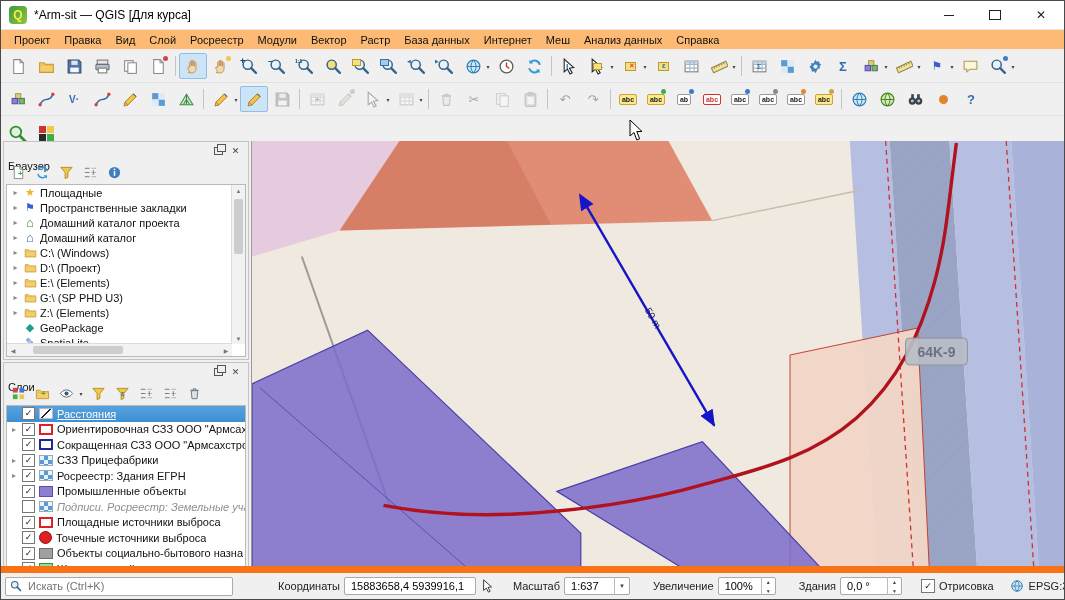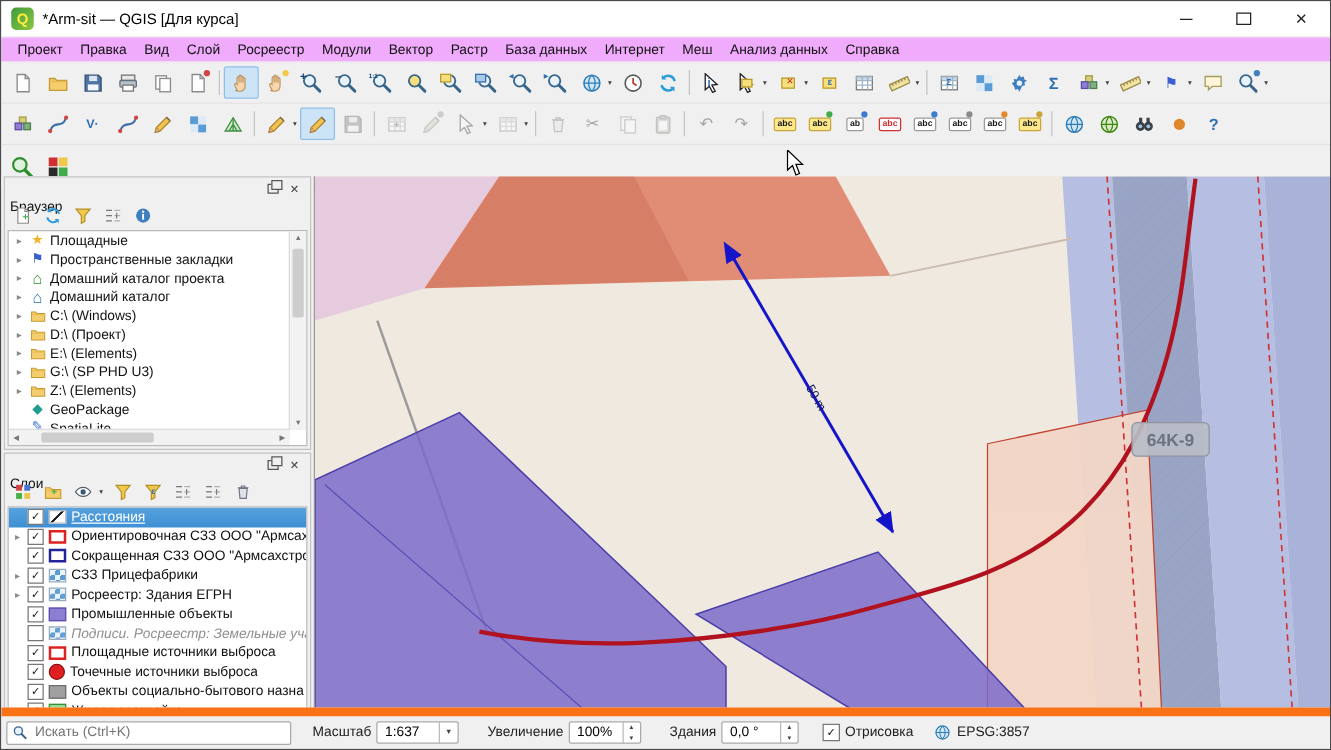--- a/index.html
+++ b/index.html
@@ -9,21 +9,21 @@
   
   .titlebar{height:28px;background:#ffffff;display:flex;align-items:center;padding-left:8px;border-bottom:1px solid #e8e8e8;}
   .qlogo{width:18px;height:18px;border-radius:4px;background:linear-gradient(135deg,#3d9a3d,#8cc63f);display:flex;align-items:center;justify-content:center;color:#ffec3d;font-weight:bold;font-size:12px;flex:none;}
   .apptitle{margin-left:7px;font-size:12px;color:#000;}
   .winbtns{margin-left:auto;display:flex;height:100%;}
   .winbtn{width:46px;height:100%;display:flex;align-items:center;justify-content:center;color:#222;font-size:12px;}
   .ic-min{width:10px;height:1px;background:#222;display:inline-block;}
   .ic-max{width:10px;height:8px;border:1px solid #222;display:inline-block;}
 
   
-  .menubar{height:19px;background:#f0abfc;display:flex;align-items:center;padding-left:6px;border-bottom:1px solid #ededed;}
+  .menubar{height:19px;background:#fdba74;display:flex;align-items:center;padding-left:6px;border-bottom:1px solid #ededed;}
   .menu-item{padding:2px 7px;white-space:nowrap;}
 
   
   .toolbar{display:flex;align-items:center;background:#f0f0f0;padding:1px 3px;border-bottom:1px solid #e2e2e2;}
   .tb1,.tb2{height:30px;}
   .tb3{height:33px;border-bottom:1px solid #cfcfcf;}
   .sep{width:1px;height:20px;background:#c4c4c4;margin:0 3px;flex:none;}
   .tbtn{width:26px;height:24px;display:flex;align-items:center;justify-content:center;position:relative;border:1px solid transparent;border-radius:2px;flex:none;}
   .tbtn.pressed{background:#cde4f7;border:1px solid #8fbfe8;}
   .tbtn.disabled{opacity:.35;filter:grayscale(85%);}
@@ -969,20 +969,31 @@
     </svg>
   </div>
 
   <div class="statusbar">
     <div class="locator">
       <svg width="12" height="12">
           <use href="#s-mag"></use>
         </svg>
       <input placeholder="Искать (Ctrl+K)" style="">
     </div>
+    <div class="grp" style="margin-left:40px">
+      <span class="sb-label">Координаты</span>
+      <div class="sb-input" style="width:132px">
+          <input value="15883658,4 5939916,1" style="">
+        </div>
+      <span class="sbicon">
+          <svg>
+            <use href="#s-cursor"></use>
+          </svg>
+        </span>
+    </div>
     <div class="grp" style="margin-left:12px">
       <span class="sb-label">Масштаб</span>
       <div class="sb-input" style="width:66px;padding-right:0">
         <input value="1:637" style="">
         <span class="combo-arrow">▼</span>
       </div>
     </div>
     <div class="grp" style="margin-left:18px">
       <span class="sb-label">Увеличение</span>
       <div class="sb-input" style="width:58px;padding-right:0">

